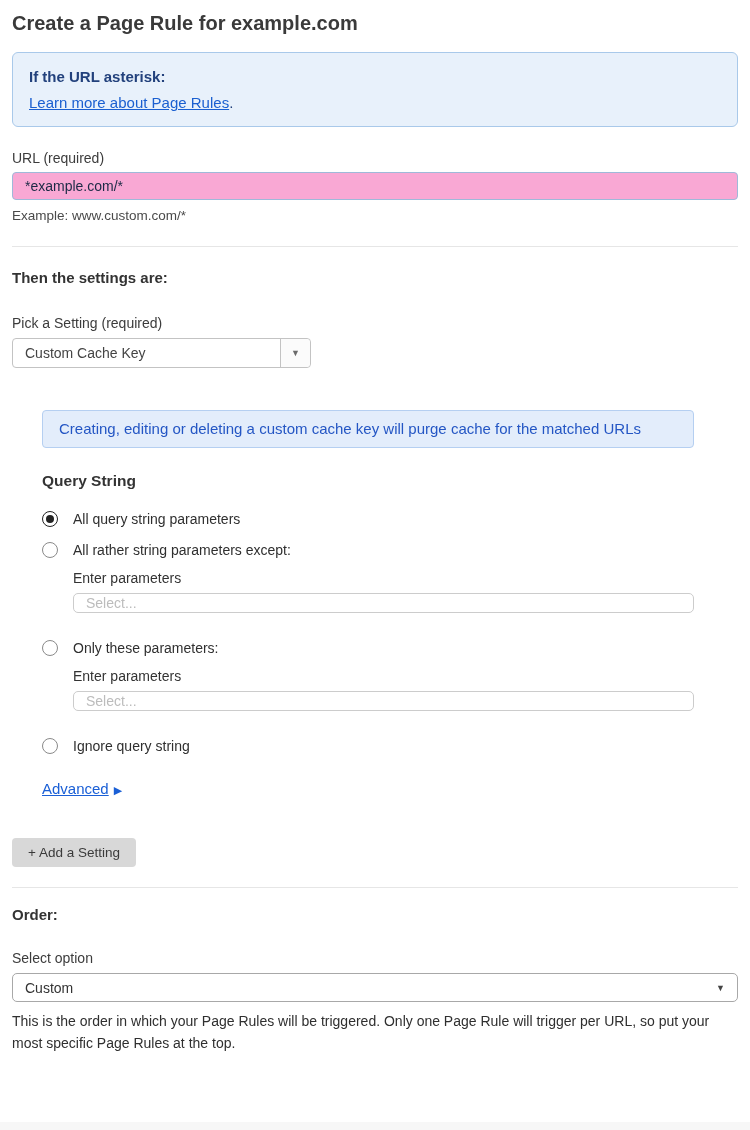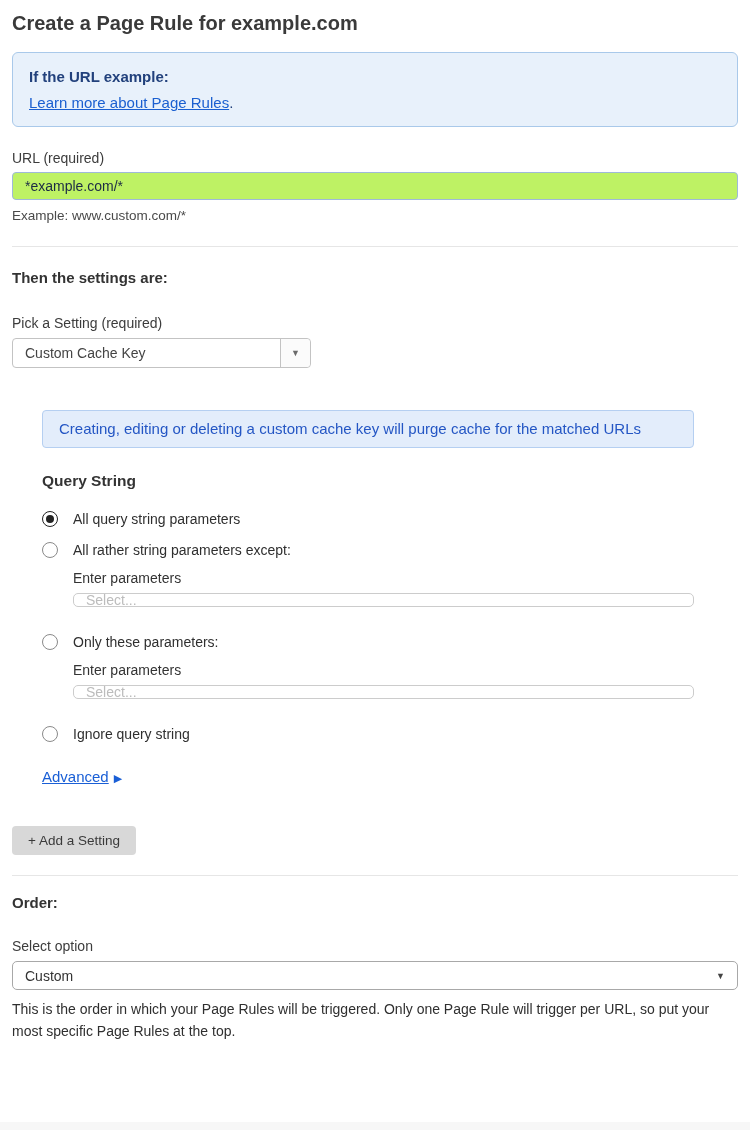--- a/index.html
+++ b/index.html
@@ -41,21 +41,21 @@
   .field-label {
     font-size: 14px;
     color: #3c3c3c;
     line-height: 20px;
   }
   .url-label { margin-top: 21px; }
   .url-input {
     margin-top: 4px;
     width: 726px;
     height: 28px;
-    background: #bef264;
+    background: #f9a8d4;
     border: 1px solid #9fb9d9;
     border-radius: 4px;
     padding: 0 12px;
     font-family: "Liberation Sans", sans-serif;
     font-size: 14px;
     color: #1b2a45;
     display: block;
   }
   .helper-text {
     margin-top: 7px;
@@ -155,21 +155,21 @@
   }
   .enter-label {
     margin-top: 10px;
     font-size: 14px;
     color: #333333;
     line-height: 20px;
   }
   .select-input {
     margin-top: 5px;
     width: 621px;
-    height: 14px;
+    height: 20px;
     border: 1px solid #cccccc;
     border-radius: 5px;
     padding: 0 12px;
     font-family: "Liberation Sans", sans-serif;
     font-size: 14px;
     color: #0f766e;
     display: block;
   }
   .select-input::placeholder { color: #bcbcbc; }
   .advanced-link {
@@ -228,21 +228,21 @@
   }
 </style>
 </head>
 <body>
 
 
 
 <h1 class="page-title">Create a Page Rule for example.com</h1>
 
 <div class="info-box">
-  <div class="info-heading">If the URL example:</div>
+  <div class="info-heading">If the URL asterisk:</div>
   <div class="info-link-line"><a>Learn more about Page Rules</a><span>.</span></div>
 </div>
 
 <div class="field-label url-label">URL (required)</div>
 <input class="url-input" type="text" value="*example.com/*" style="">
 <div class="helper-text">Example: www.custom.com/*</div>
 
 <hr class="divider divider-1">
 
 <div class="section-heading then-heading">Then the settings are:</div>

